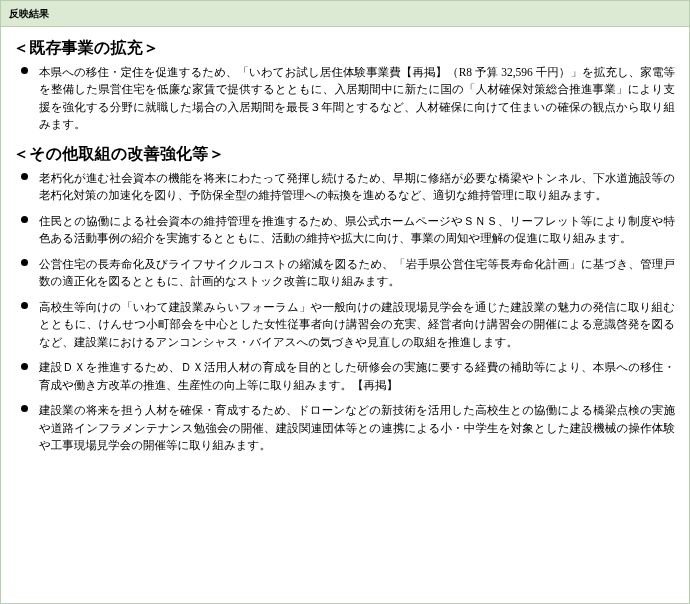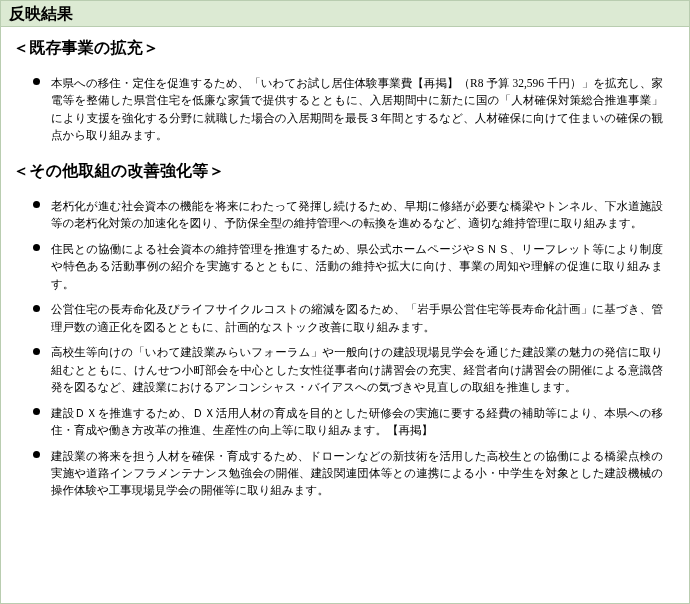--- a/index.html
+++ b/index.html
@@ -23,35 +23,35 @@
     background: #ffffff;
     position: relative;
   }
   .title-bar {
     background: #dcead3;
     border-bottom: 1px solid #b9cdb0;
     height: 26px;
     line-height: 26px;
     padding-left: 8px;
     font-weight: bold;
-    font-size: 16px;
+    font-size: 10px;
     box-sizing: border-box;
   }
   .body-area {
     padding: 8px 10px 0 10px;
     box-sizing: border-box;
   }
   .section-head {
     font-size: 16px;
     font-weight: bold;
     margin: 3px 0 5px 2px;
     letter-spacing: 0.2px;
   }
   .bullet-list {
-    margin: 16px;
+    margin: 4px;
     padding: 0;
     list-style: none;
   }
   .bullet-item {
     position: relative;
     padding-left: 24px;
     margin-bottom: 7px;
     line-height: 1.52;
     text-align: justify;
     text-justify: inter-ideograph;

